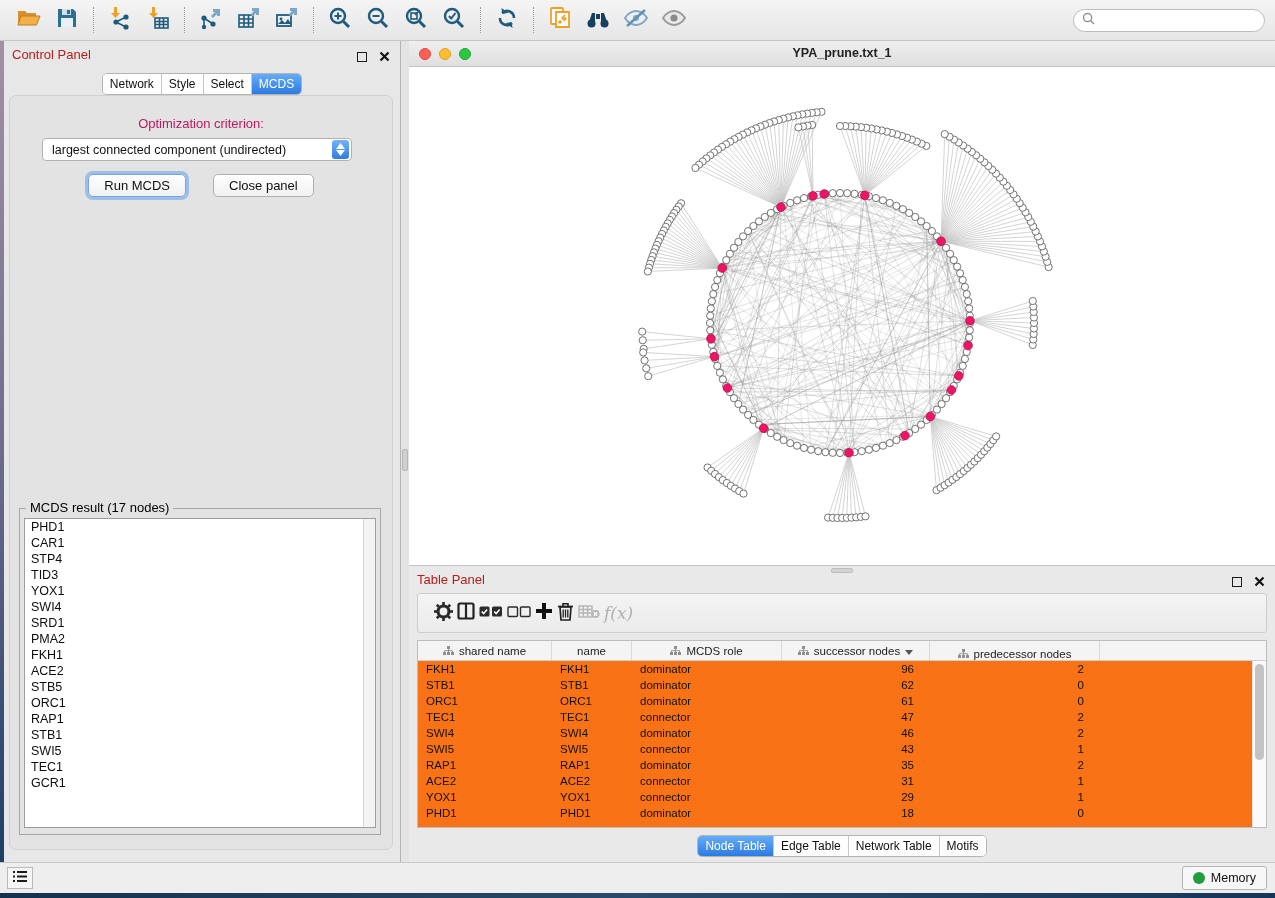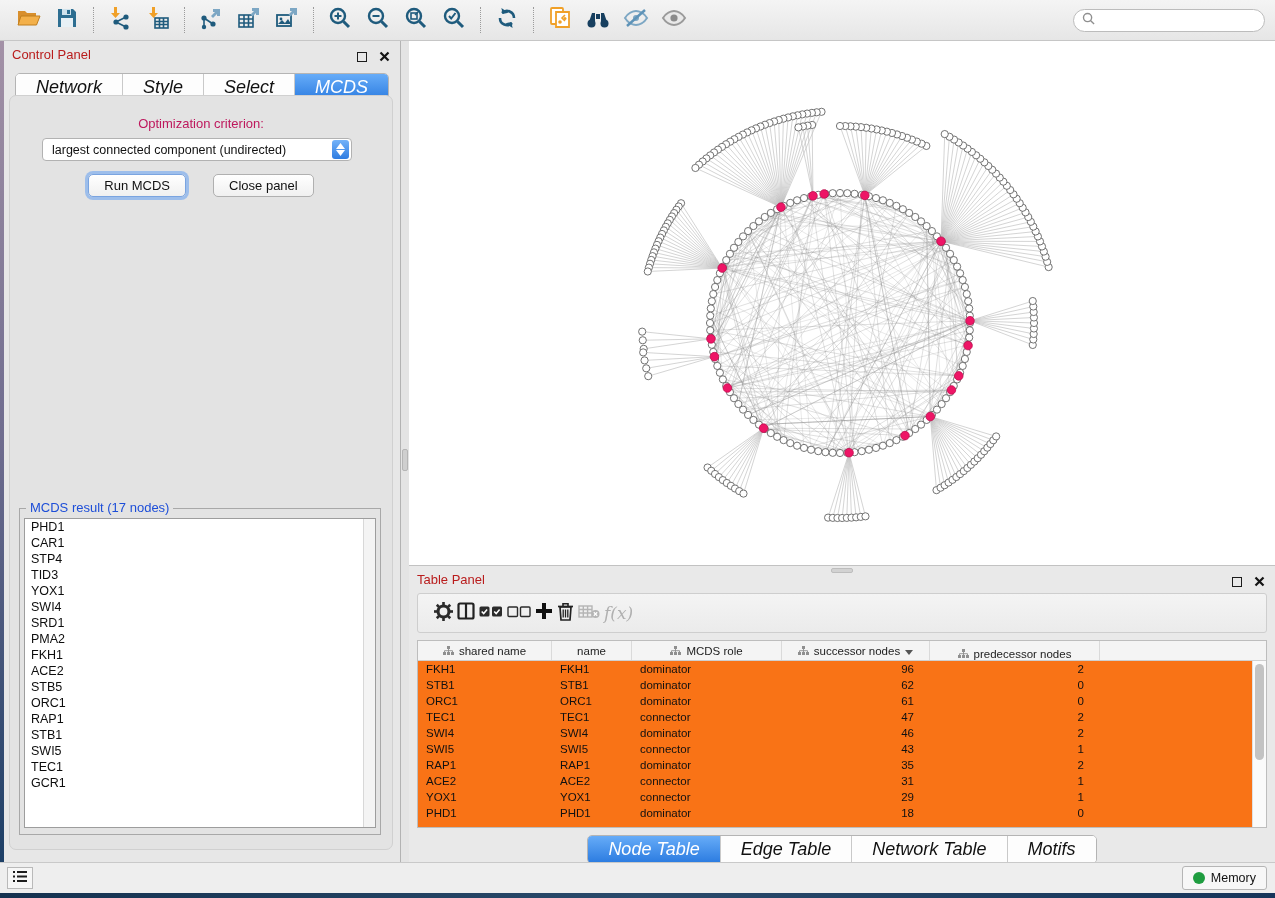--- a/index.html
+++ b/index.html
@@ -25,38 +25,38 @@
     font-family:"Liberation Sans",sans-serif; background:transparent; }
 
   
   .control-panel { position:absolute; left:4px; top:41px; width:397px; bottom:36px;
     background:#e7e7e7; border-right:1px solid #b3b3b3; }
   .panel-title { position:absolute; left:8px; top:6px; font-size:13px; color:#b91c1c; }
   .win-btns { position:absolute; right:10px; top:7px; display:flex; gap:12px; align-items:center; }
   .float-ic { width:10px; height:10px; border:1.6px solid #1c1c1c; background:transparent; }
   .tabs-row { position:absolute; top:32px; left:0; right:0; display:flex; justify-content:center; }
   .seg { display:inline-flex; border:1px solid #b4b4b4; border-radius:5px; overflow:hidden; background:#fdfdfd; }
-  .seg .tab { padding:3px 20px; font-size:18px; color:#111; background:#fdfdfd; border-left:1px solid #c9c9c9; cursor:default; white-space:nowrap;font-style:italic; }
+  .seg .tab { padding:3px 7px; font-size:12px; color:#111; background:#fdfdfd; border-left:1px solid #c9c9c9; cursor:default; white-space:nowrap; }
   .seg .tab:first-child { border-left:none; }
   .seg .tab.sel { background:linear-gradient(#66acf8,#2b7be0); color:#fff; }
   .cp-box { position:absolute; left:5px; right:7px; top:54px; bottom:12px;
     background:#e3e3e3; border:1px solid #d0d0d0; border-radius:7px; }
   .opt-label { position:absolute; top:20px; left:0; right:0; text-align:center; font-size:13px; color:#be185d; }
   .dropdown { position:absolute; top:42px; left:32px; right:40px; height:23px; background:#fff;
     border:1px solid #b2b2b2; border-radius:4px; display:flex; align-items:center; }
   .dd-text { flex:1; font-size:12.5px; color:#111; padding:0 9px; white-space:nowrap; overflow:hidden; }
   .dd-step { width:17px; height:19px; margin-right:2px; border-radius:3px;
     background:linear-gradient(#74b3f9,#2e7ce1); display:flex; flex-direction:column;
     align-items:center; justify-content:center; gap:1px; }
   .btn-row { position:absolute; top:78px; left:0; right:0; display:flex; justify-content:center; gap:27px; }
   .btn { background:linear-gradient(#ffffff,#f0f0f0); border:1px solid #b0b0b0; border-radius:5px;
     font-size:13px; color:#111; padding:3px 15px; font-family:"Liberation Sans",sans-serif; }
   .btn.focusring { box-shadow:0 0 0 3px rgba(110,165,240,.6); border-color:#7aa4e0; }
   .groupbox { position:absolute; left:9px; right:11px; top:412px; bottom:14px; border:1px solid #a8a8a8; }
-  .groupbox legend { position:absolute; top:-9px; left:6px; background:#e3e3e3; padding:0 4px; font-size:13px; color:#1d4ed8; }
+  .groupbox legend { position:absolute; top:-9px; left:6px; background:#e3e3e3; padding:0 4px; font-size:13px; color:#000000; }
   .mcds-list { position:absolute; left:4px; right:4px; top:9px; bottom:6px; background:#fff;
     border:1px solid #9d9d9d; overflow:hidden; }
   .mcds-list .scrolltrack { position:absolute; right:0; top:0; bottom:0; width:12px; background:#f4f4f4; border-left:1px solid #d8d8d8; }
   .mcds-item { font-size:12.5px; line-height:16px; padding-left:6px; color:#0d0d0d; }
 
   
   .vsplit { position:absolute; left:401px; width:8px; top:41px; bottom:36px; background:#e4e4e4; }
   .vsplit .grip { position:absolute; left:1px; top:408px; width:6px; height:22px;
     background:#cfcfcf; border:1px solid #b5b5b5; border-radius:2px; }
 
@@ -347,20 +347,28 @@
         </div>
       </div>
     </div>
   </div>
 
   <div class="vsplit">
       <div class="grip"></div>
     </div>
 
   <div class="net-window">
+    <div class="net-titlebar">
+      <div class="lights">
+        <span class="light red"></span>
+        <span class="light yellow"></span>
+        <span class="light green"></span>
+      </div>
+      <div class="net-title">YPA_prune.txt_1</div>
+    </div>
     <div class="net-canvas">
       <svg id="net-svg" width="866" height="498" viewBox="0 0 866 498">
           <g>
             <line x1="371.9812350338589" y1="140.16915185551215" x2="301.20451404768386" y2="263.28915814083496" stroke="#8f8f8f" stroke-width="0.8" stroke-opacity="0.35"></line>
             <line x1="371.9812350338589" y1="140.16915185551215" x2="302.8367675926293" y2="277.77580902961563" stroke="#8f8f8f" stroke-width="0.8" stroke-opacity="0.35"></line>
             <line x1="371.9812350338589" y1="140.16915185551215" x2="329.3619072791561" y2="337.05367424163535" stroke="#8f8f8f" stroke-width="0.8" stroke-opacity="0.35"></line>
             <line x1="371.9812350338589" y1="140.16915185551215" x2="320.925854100323" y2="325.16416994699375" stroke="#8f8f8f" stroke-width="0.8" stroke-opacity="0.35"></line>
             <line x1="371.9812350338589" y1="140.16915185551215" x2="506.22726850337466" y2="362.0229129647039" stroke="#8f8f8f" stroke-width="0.8" stroke-opacity="0.35"></line>
             <line x1="371.9812350338589" y1="140.16915185551215" x2="304.2593714163629" y2="284.92772141432084" stroke="#8f8f8f" stroke-width="0.8" stroke-opacity="0.35"></line>
             <line x1="371.9812350338589" y1="140.16915185551215" x2="548.1259528273144" y2="199.59511391471744" stroke="#8f8f8f" stroke-width="0.8" stroke-opacity="0.35"></line>

